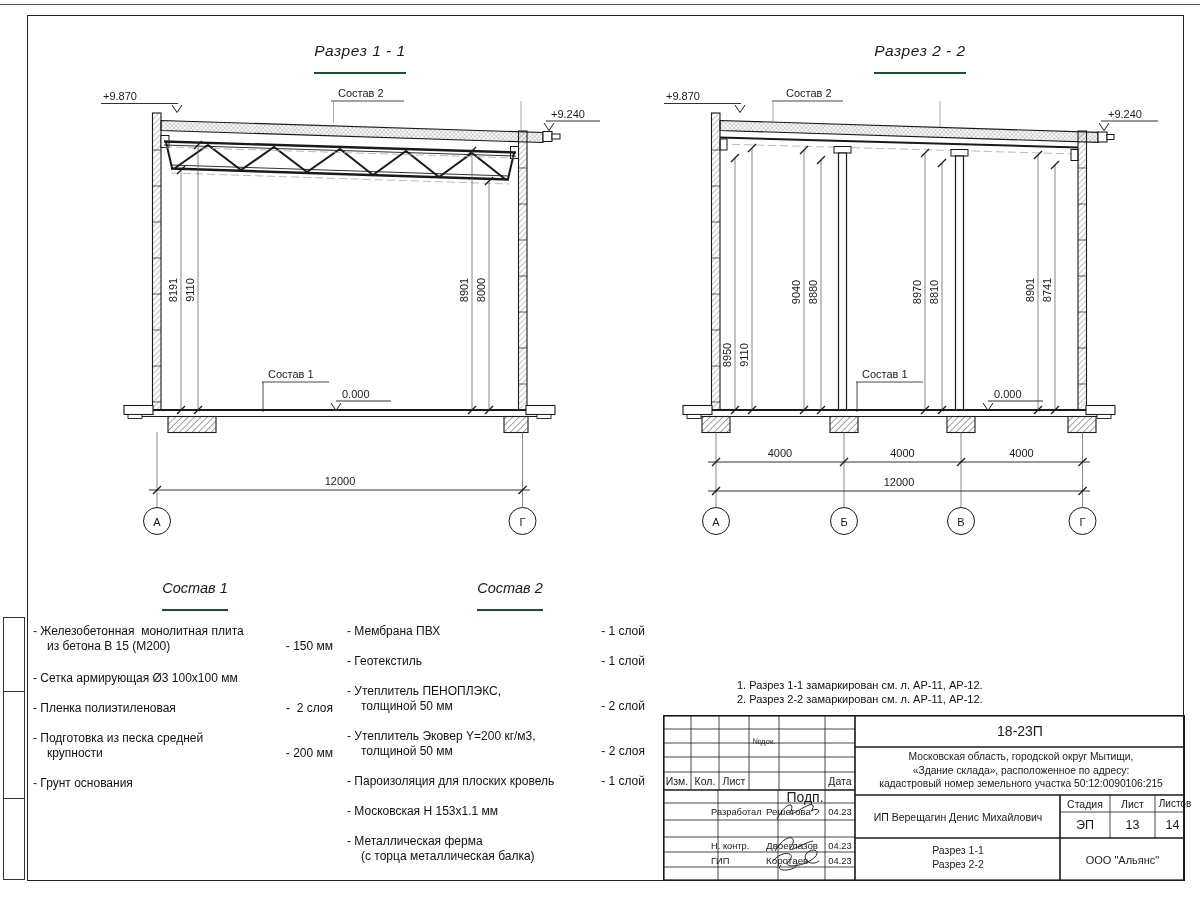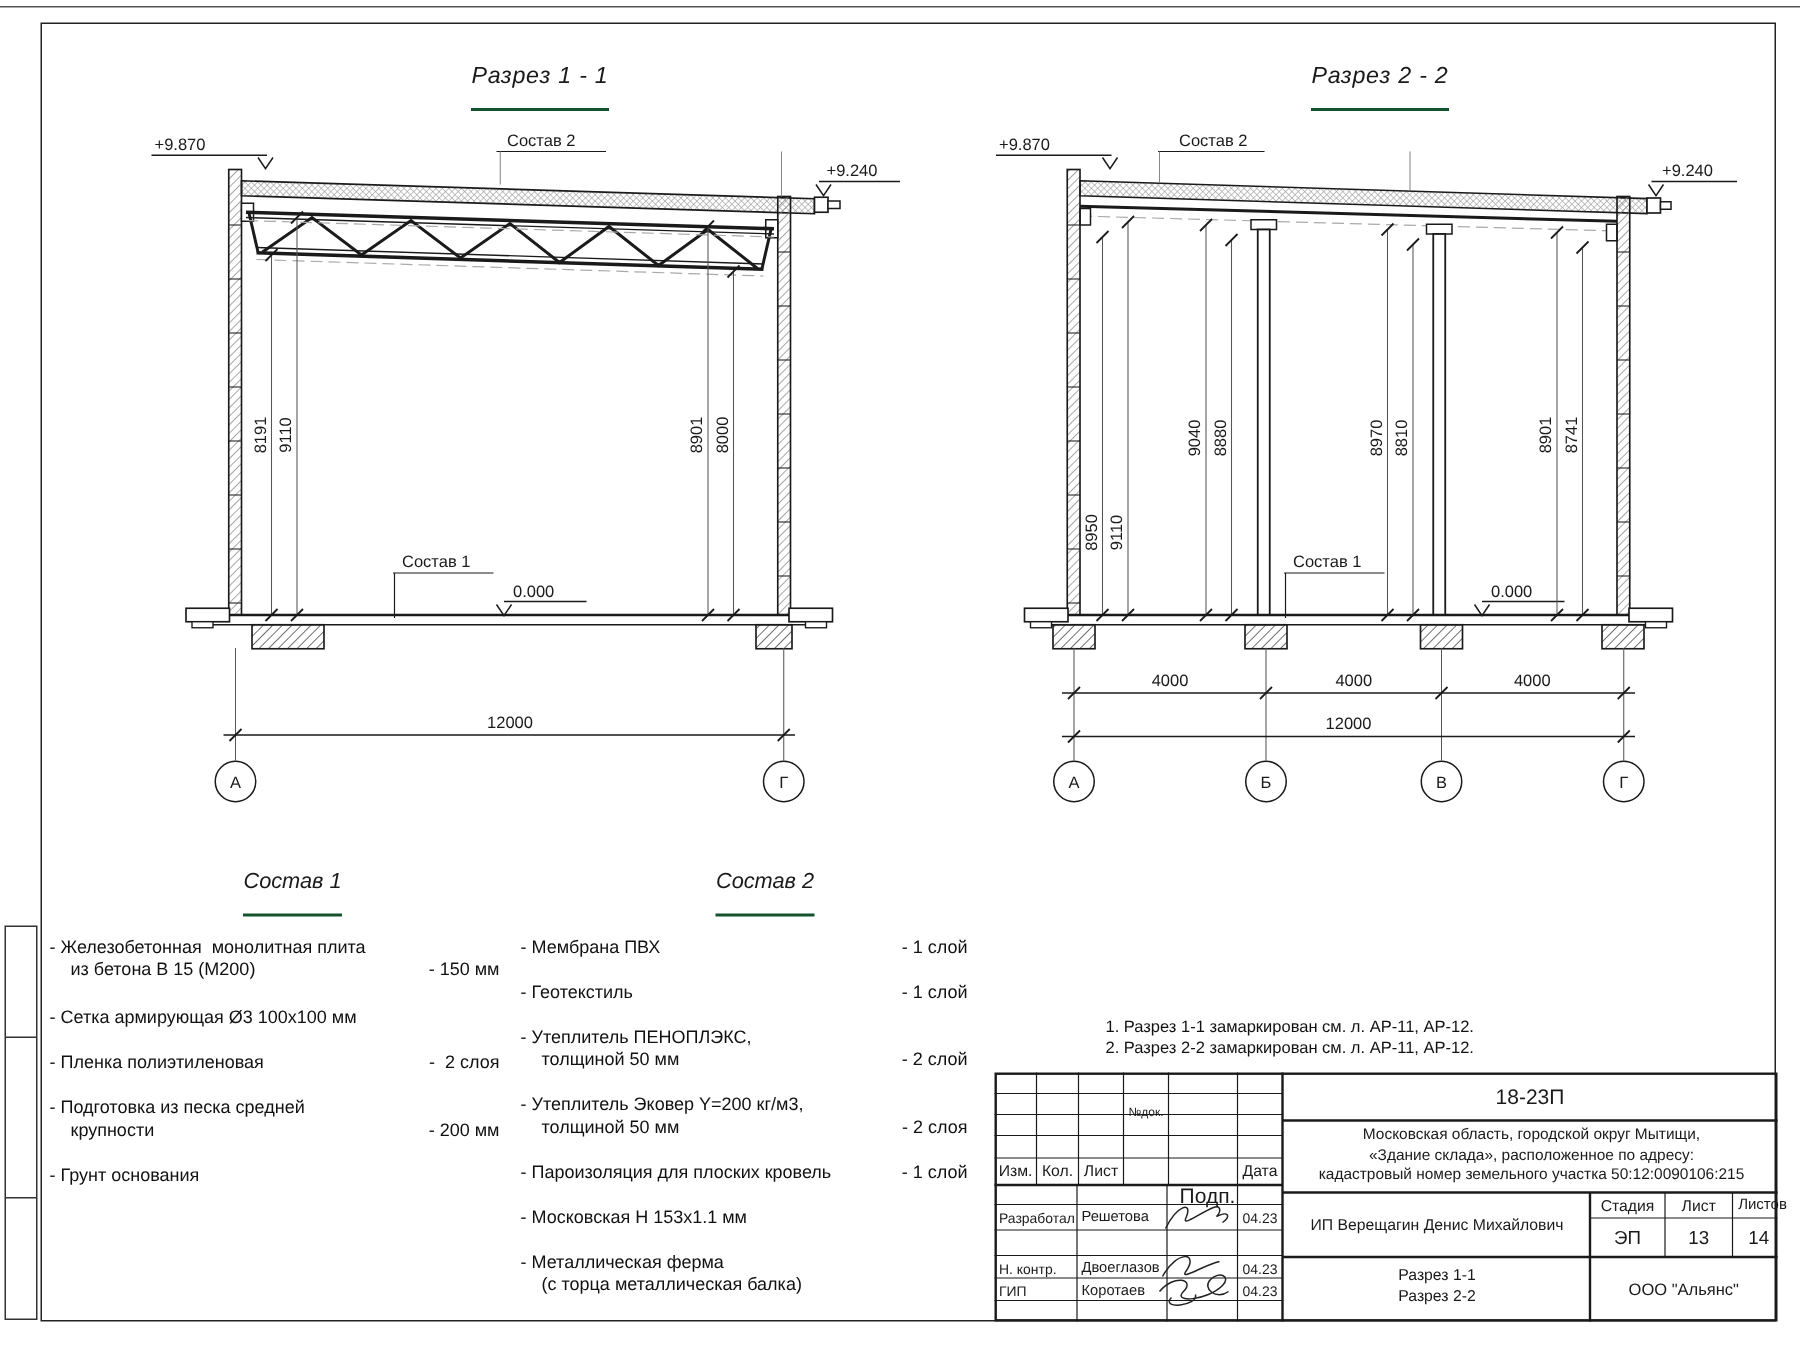--- a/index.html
+++ b/index.html
@@ -6,21 +6,21 @@
   #page{position:relative;width:1200px;height:900px;background:#ffffff;overflow:hidden;
         font-family:"Liberation Sans",sans-serif;color:#1a1a1a;}
   .abs{position:absolute;}
   .st{position:absolute;font-style:italic;font-size:15.5px;text-align:center;letter-spacing:.5px;}
   .ct{position:absolute;font-style:italic;font-size:14.5px;text-align:center;}
   .us{border-bottom:2px solid #14532d;padding-bottom:13px;}
   .li{position:absolute;font-size:12px;white-space:pre;color:#111;}
   .lv{position:absolute;font-size:12px;white-space:pre;text-align:right;color:#111;}
   .note{position:absolute;font-size:11px;line-height:13.5px;color:#111;}
   .cell{position:absolute;display:flex;align-items:center;justify-content:center;text-align:center;}
-  .cl{position:absolute;display:flex;align-items:center;justify-content:flex-start;}
+  .cl{position:absolute;display:flex;align-items:center;justify-content:flex-start;margin-left:45px;}
   svg{position:absolute;overflow:visible;}
   svg text{font-family:"Liberation Sans",sans-serif;fill:#1a1a1a;font-size:11px;}
   .frame{position:absolute;left:27px;top:15px;width:1157px;height:866px;border:1.5px solid #222;box-sizing:border-box;}
   .topedge{position:absolute;left:0;top:4px;width:1200px;border-top:1.2px solid #555;}
   .lstrip{position:absolute;left:3px;top:617px;width:22px;height:263px;border:1px solid #333;box-sizing:border-box;}
   .lstrip .d1{position:absolute;left:0;top:73px;width:100%;border-top:1px solid #333;}
   .lstrip .d2{position:absolute;left:0;top:180px;width:100%;border-top:1px solid #333;}
 </style>
 </head>
 <body>

